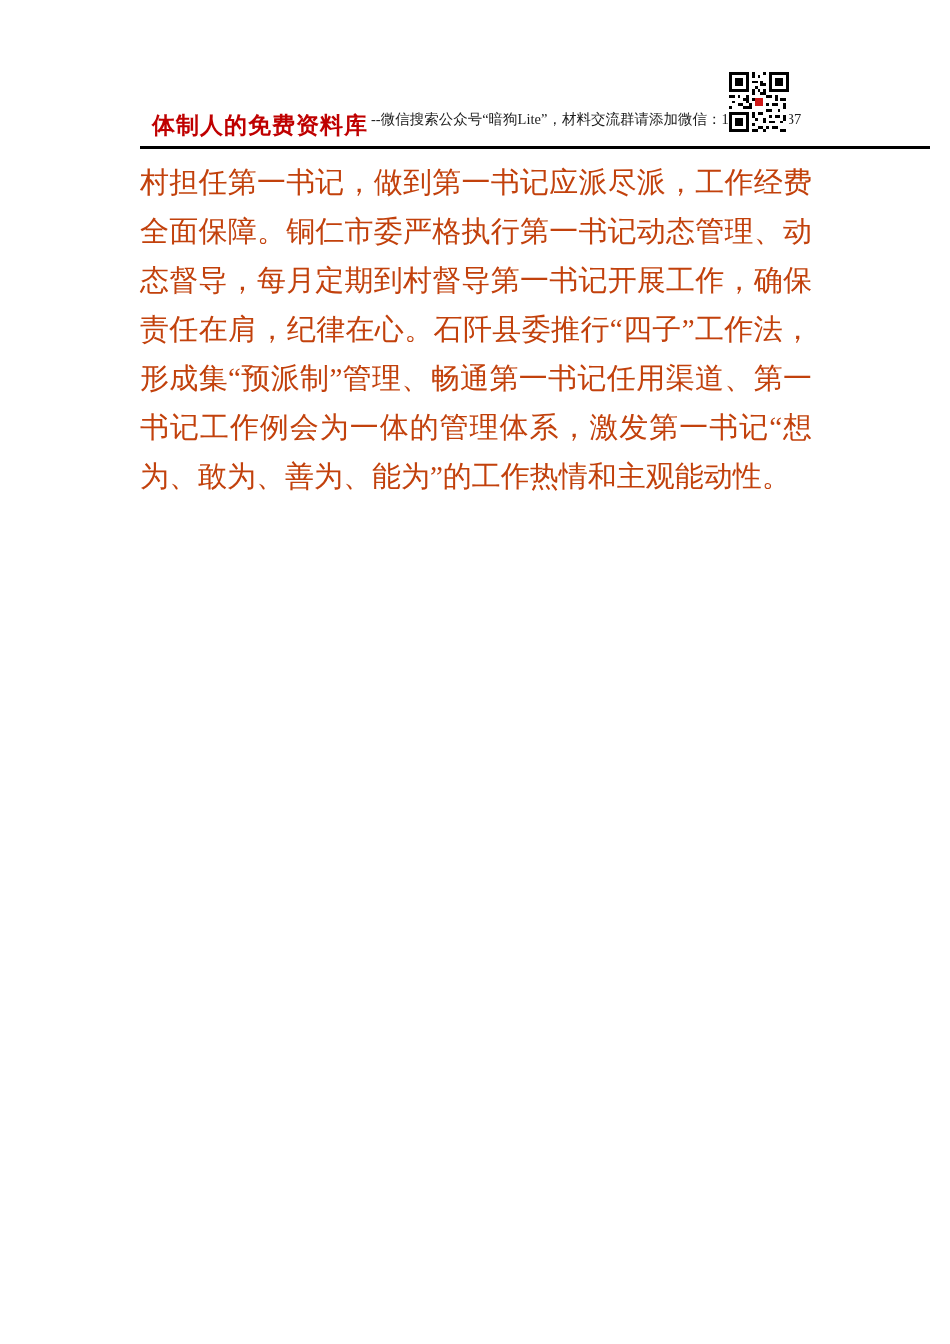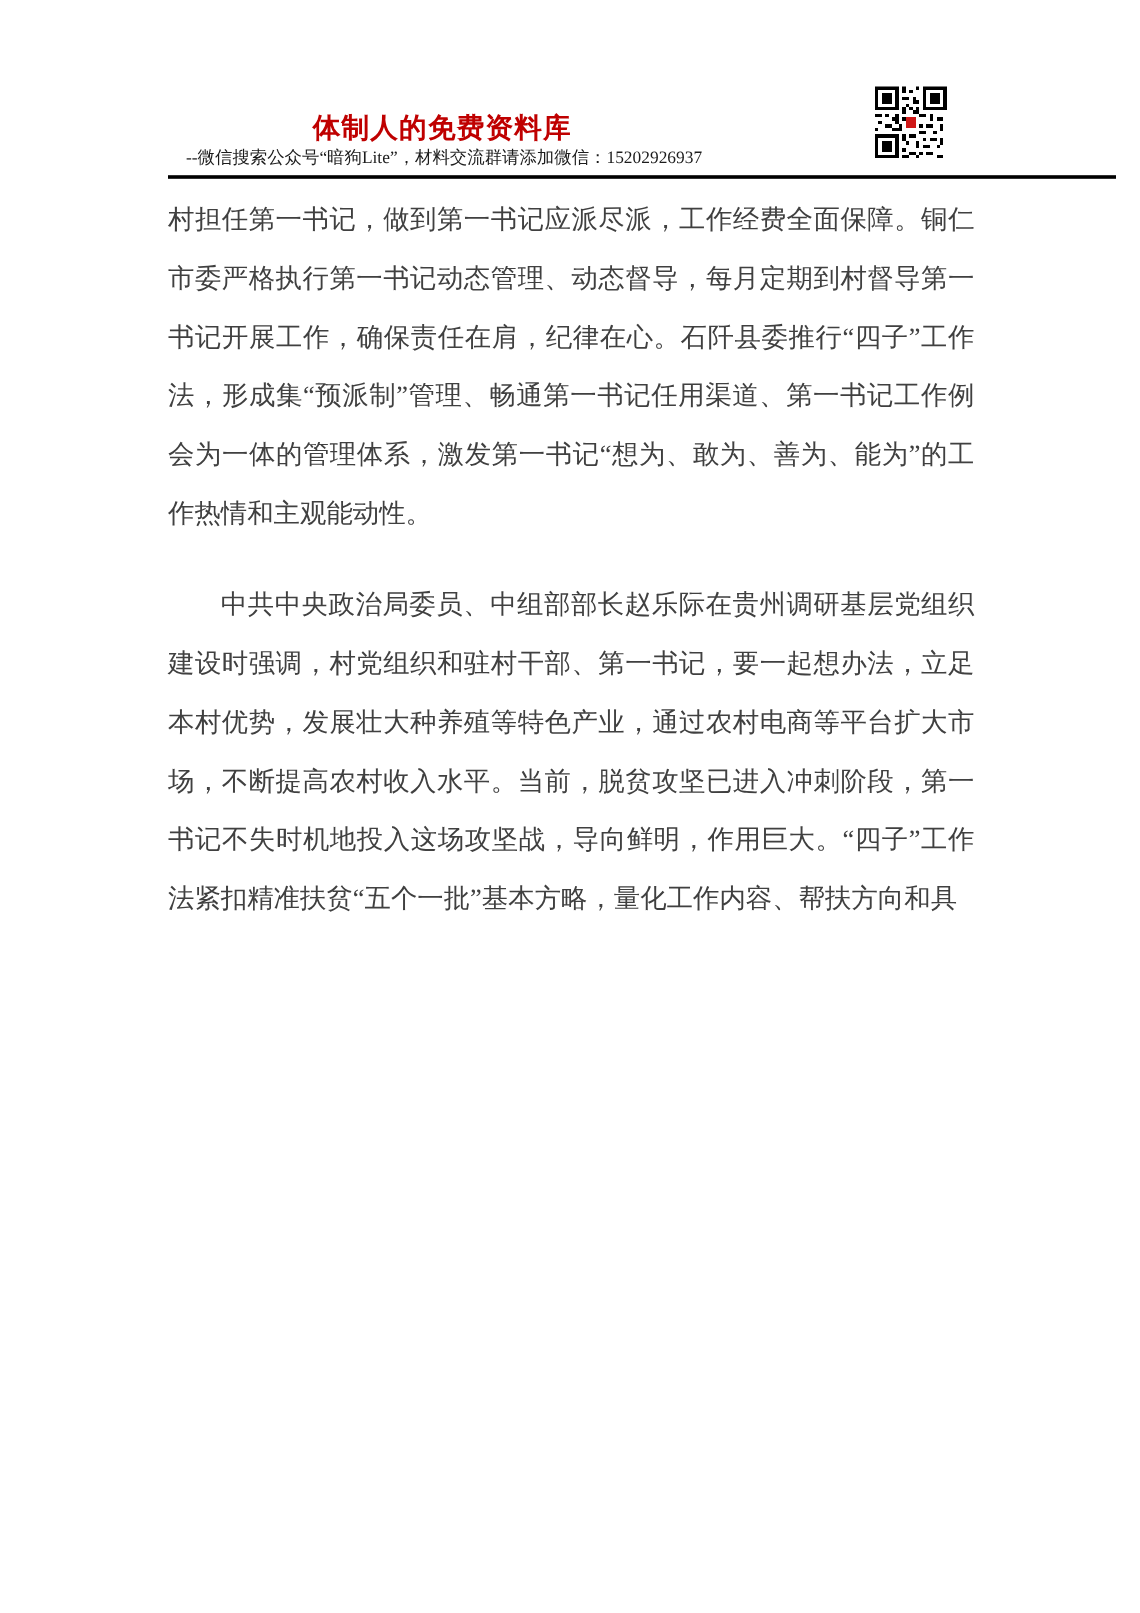--- a/index.html
+++ b/index.html
@@ -25,22 +25,21 @@
     width: 790px;
     height: 78px;
     border-bottom: 3px solid #000000;
   }
   .header-text {
     position: absolute;
     left: 12px;
     bottom: 5px;
     white-space: nowrap;
     display: flex;
-    align-items: center;
-    flex-direction: column;
+    align-items: flex-start;
   }
   .brand {
     color: #bf0000;
     font-weight: bold;
     font-size: 23px;
     letter-spacing: 1px;
   }
   .tagline {
     font-size: 14.5px;
     color: #1c1c1c;
@@ -52,25 +51,25 @@
     top: 4px;
     width: 62px;
     height: 60px;
   }
   
   .doc-body {
     position: absolute;
     left: 140px;
     top: 158px;
     width: 672px;
-    font-size: 22px;
+    font-size: 29px;
     line-height: 49px;
     text-align: justify;
     text-justify: inter-ideograph;
-    color: #404040;
+    color: #c2410c;
   }
   .para {
     margin: 0 0 27px 0;
   }
   .para.indent {
     text-indent: 2em;
   }
 </style>
 </head>
 <body>
@@ -96,16 +95,15 @@
         <path d="M8 0h1v2H8z M10 1h1v1h-1z M12 0h1v1h-1z M8 3h2v1H8z M11 3h1v2h-1z M9 5h1v1H9z M12 4h1v1h-1z M8 7h1v1H8z M11 7h2v1h-2z"></path>
         <path d="M0 8h2v1H0z M3 8h1v1H3z M5 9h2v1H5z M8 9h1v1H8z M13 8h2v1h-2z M16 8h1v2h-1z M18 9h2v1h-2z M1 10h1v1H1z M3 11h2v1H3z M7 11h1v2H7z M13 11h1v1h-1z M15 11h2v1h-2z M19 11h1v2h-1z M0 12h1v1H0z M5 12h1v1H5z M13 13h2v1h-2z M17 13h1v1h-1z"></path>
         <path d="M8 14h1v2H8z M10 14h2v1h-2z M14 15h1v1h-1z M16 15h2v1h-2z M19 15h1v2h-1z M9 16h1v1H9z M12 16h1v2h-1z M14 17h2v1h-2z M18 17h1v1h-1z M8 18h1v1H8z M10 19h2v1h-2z M13 19h1v1h-1z M15 19h2v1h-2z M8 20h2v1H8z M12 20h1v1h-1z M18 20h2v1h-2z"></path>
       </g>
       <rect x="9" y="9" width="3" height="3" fill="#cf1818"></rect>
     </svg>
   </div>
 
   <div class="doc-body">
     <p class="para">村担任第一书记，做到第一书记应派尽派，工作经费全面保障。铜仁市委严格执行第一书记动态管理、动态督导，每月定期到村督导第一书记开展工作，确保责任在肩，纪律在心。石阡县委推行“四子”工作法，形成集“预派制”管理、畅通第一书记任用渠道、第一书记工作例会为一体的管理体系，激发第一书记“想为、敢为、善为、能为”的工作热情和主观能动性。</p>
-    <p class="para indent">中共中央政治局委员、中组部部长赵乐际在贵州调研基层党组织建设时强调，村党组织和驻村干部、第一书记，要一起想办法，立足本村优势，发展壮大种养殖等特色产业，通过农村电商等平台扩大市场，不断提高农村收入水平。当前，脱贫攻坚已进入冲刺阶段，第一书记不失时机地投入这场攻坚战，导向鲜明，作用巨大。“四子”工作法紧扣精准扶贫“五个一批”基本方略，量化工作内容、帮扶方向和具</p>
   </div>
 
 </div>
 
 </body></html>

